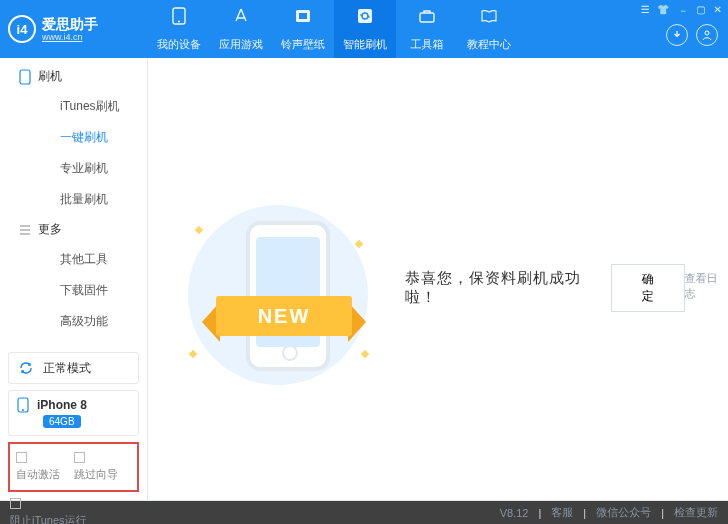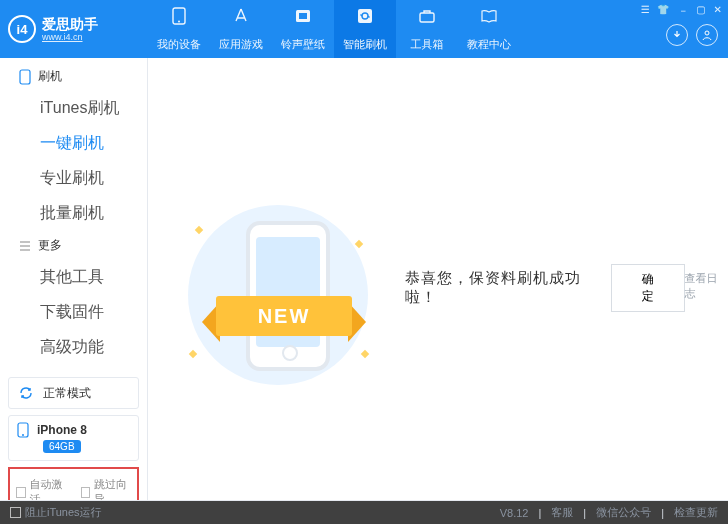--- a/index.html
+++ b/index.html
@@ -22,33 +22,33 @@
   .win-controls span { cursor: pointer; }
   .header-circles { display: flex; gap: 8px; margin-top: 6px; margin-right: 4px; }
   .hcircle { width: 22px; height: 22px; border: 1px solid rgba(255,255,255,.8); border-radius: 50%; display:flex; align-items:center; justify-content:center; cursor:pointer; }
 
   
   .body { display: flex; height: 442px; }
   .sidebar { width: 148px; border-right: 1px solid #e5e9ef; display: flex; flex-direction: column; }
   .side-scroll { padding: 10px 0 6px; flex: none; }
   .side-group { padding-left: 18px; font-size: 12px; color: #333; margin-bottom: 6px; display:flex; align-items:center; gap:6px;}
   .side-group .gicon { width:14px; height:14px; display:inline-flex; align-items:center; justify-content:center; }
-  .side-item { padding: 7px 0 7px 40px; font-size: 16px; color: #555; cursor: pointer; }
+  .side-item { padding: 7px 0 7px 60px; font-size: 12px; color: #555; cursor: pointer; }
   .side-item.active { color: #1e8bf2; }
   .side-spacer { margin-top: 6px; }
 
   .side-bottom { margin-top: auto; }
   .card { margin: 6px 8px; border:1px solid #e5e9ef; border-radius: 3px; padding: 6px 8px; display:flex; align-items:center; gap:8px; font-size:12px; }
   .card .cicon { width:18px; height:18px; display:flex; align-items:center; justify-content:center; color:#1e8bf2; }
   .badge { display:inline-block; background:#1e8bf2; color:#fff; font-size:10px; padding:1px 6px; border-radius:3px; margin-left:26px; margin-top:2px;}
   .device-card { margin: 0 8px 6px; border:1px solid #e5e9ef; border-radius:3px; padding:6px 8px 7px; font-size:12px;}
   .device-card .dtop{display:flex; align-items:center; gap:8px;}
 
   .redbox { margin: 6px 8px 8px; border:2px solid #e14a4a; padding:8px 6px; display:flex; gap:14px; font-size:11px; color:#888;}
-  .chk { display:flex; align-items:center; gap:4px; cursor:pointer;}
+  .chk { display:flex; gap:4px; cursor:pointer;flex-direction:column;}
   .chk-box { width:11px; height:11px; border:1px solid #bbb; }
 
   
   .main { flex:1; background:#fff; position:relative; display:flex; flex-direction:row; align-items:center; }
   .illus { margin-top: 34px; width: 260px; height: 190px; position:relative; }
   .success-title { margin-top: 18px; font-size: 15px; letter-spacing: 1px; color:#333; }
   .ok-btn { margin-top: 18px; border:1px solid #d8dde3; background:#fff; padding:6px 24px; font-size:12px; cursor:pointer; }
   .log-link { margin-top: 14px; font-size:11px; color:#9aa3ad; cursor:pointer; }
 
   

